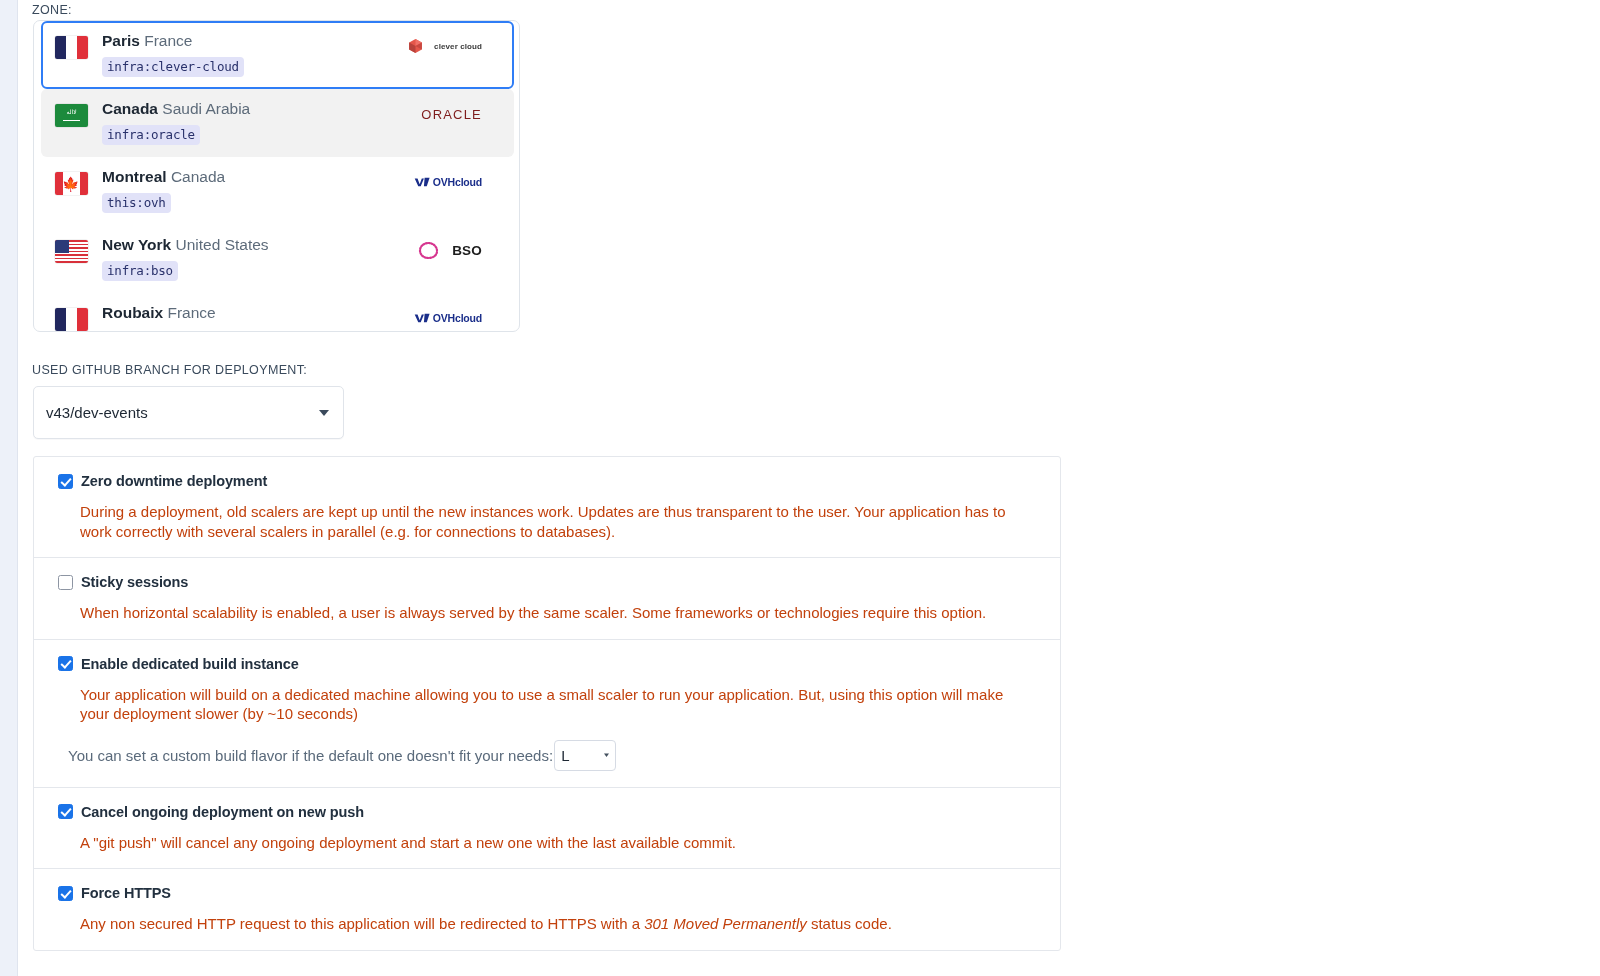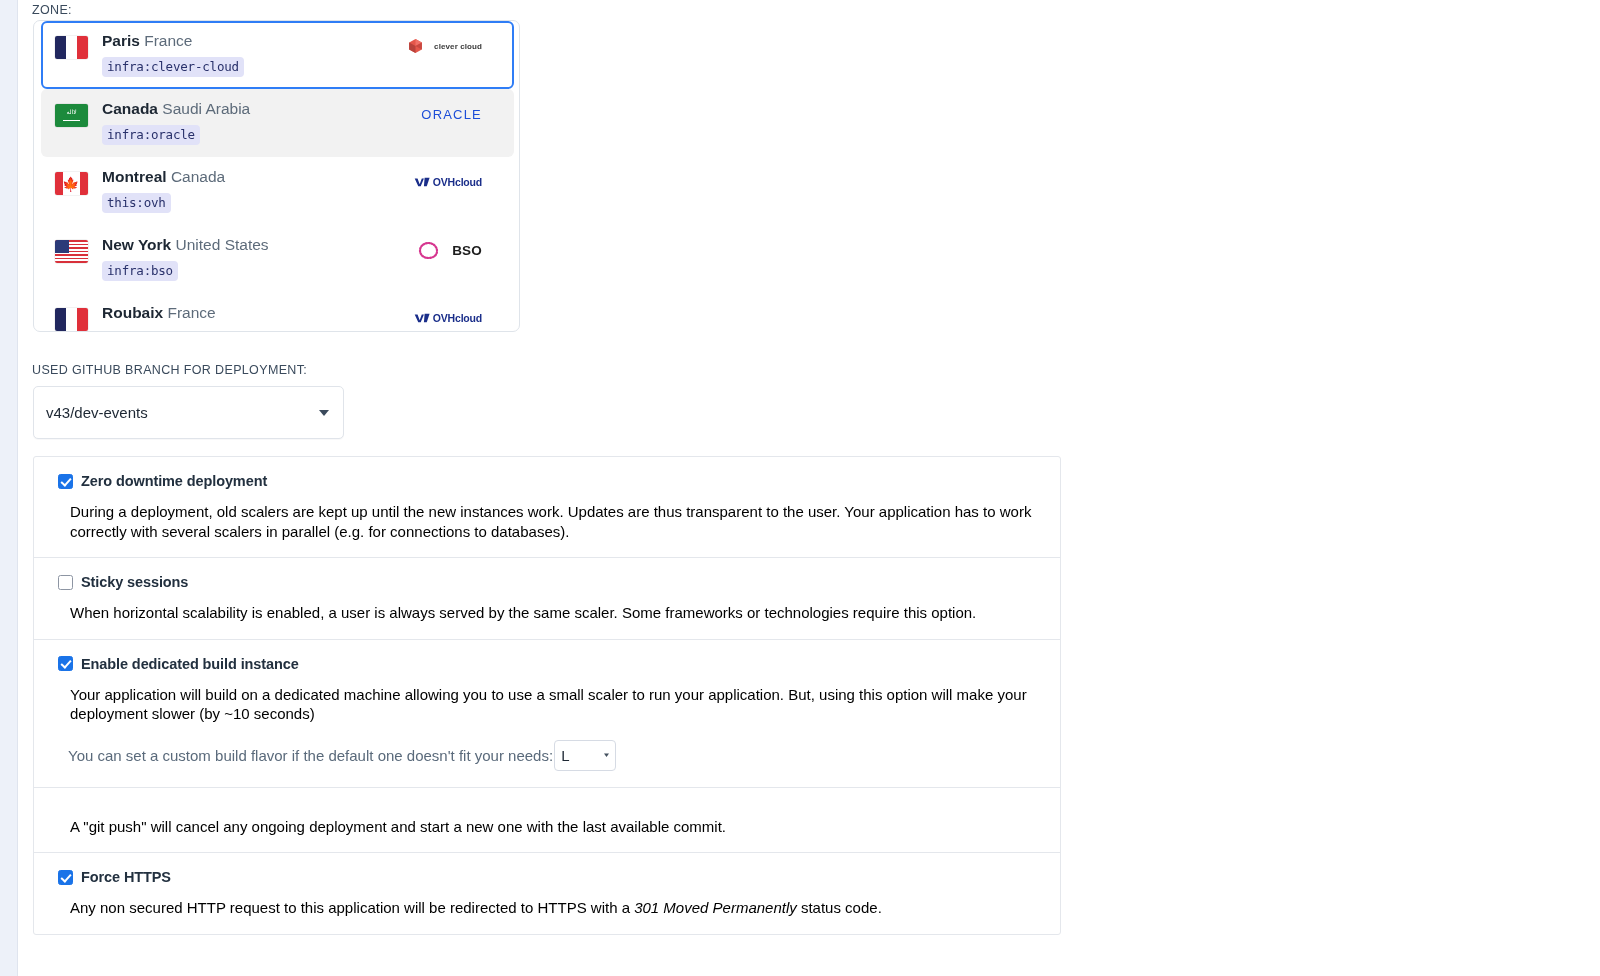--- a/index.html
+++ b/index.html
@@ -141,21 +141,21 @@
   .flag-us .canton {
     position: absolute; left:0; top:0; width: 14px; height: 12.5px; background: #2b3a78;
   }
 
   
   .logo-clever { display: flex; align-items: center; gap: 12px; }
   .hexa {
     width: 13px; height: 14px; display:block;
   }
   .logo-clever-txt { font-size: 8px; font-weight: bold; color: #3a3a3a; letter-spacing: 0.1px; }
-  .logo-oracle { font-size: 13px; letter-spacing: 1.2px; color: #1d4ed8; font-family: "Liberation Sans", sans-serif; }
+  .logo-oracle { font-size: 13px; letter-spacing: 1.2px; color: #7f1d1d; font-family: "Liberation Sans", sans-serif; }
   .logo-ovh { display:flex; align-items:center; gap:2px; }
   .logo-ovh-mark { width: 17px; height: 12px; }
   .logo-ovh-txt { font-size: 10.5px; color: #1a2e8a; font-weight: bold; letter-spacing: -0.2px; }
   .logo-bso { display:flex; align-items:center; gap:13px; }
   .logo-bso-txt { font-size: 13.5px; color: #1d1d1d; font-weight: bold; letter-spacing: 0.2px; }
 
   
   .branch-label { position: absolute; left: 14px; top: 363px; }
   .branch-select {
     position: absolute;
@@ -218,24 +218,24 @@
   }
   .cbx.off { background: #ffffff; border: 1.6px solid #8d95a3; }
   .opt-title {
     font-size: 14.5px;
     font-weight: bold;
     color: #22303f;
     letter-spacing: -0.1px;
   }
   .opt-desc {
     margin-top: 13px;
-    margin-left: 12px;
+    margin-left: 22px;
     font-size: 15px;
     line-height: 19.5px;
-    color: #000000;
+    color: #c2410c;
     max-width: 1205px;
   }
   .opt-desc em { font-style: italic; }
   .opt-flavor-row {
     margin-top: 16px;
     margin-left: 10px;
     display: flex;
     align-items: center;
     gap: 1px;
     font-size: 15px;
@@ -417,20 +417,24 @@
         <div class="opt-desc">Your application will build on a dedicated machine allowing you to use a small scaler to run your application. But, using this option will make your deployment slower (by ~10 seconds)</div>
         <div class="opt-flavor-row">
           <span>You can set a custom build flavor if the default one doesn't fit your needs:</span>
           <span class="flavor-wrap">
             <select class="flavor-select"><option value="XS">XS</option><option value="S">S</option><option value="M">M</option><option value="L" selected="">L</option><option value="XL">XL</option><option value="2XL">2XL</option><option value="3XL">3XL</option></select>
           </span>
         </div>
       </div>
 
       <div class="opt-row">
+        <div class="opt-head">
+          <span class="cbx on"></span>
+          <span class="opt-title">Cancel ongoing deployment on new push</span>
+        </div>
         <div class="opt-desc">A "git push" will cancel any ongoing deployment and start a new one with the last available commit.</div>
       </div>
 
       <div class="opt-row">
         <div class="opt-head">
           <span class="cbx on"></span>
           <span class="opt-title">Force HTTPS</span>
         </div>
         <div class="opt-desc">
           <span>Any non secured HTTP request to this application will be redirected to HTTPS with a </span><em>301 Moved Permanently</em><span> status code.</span>

